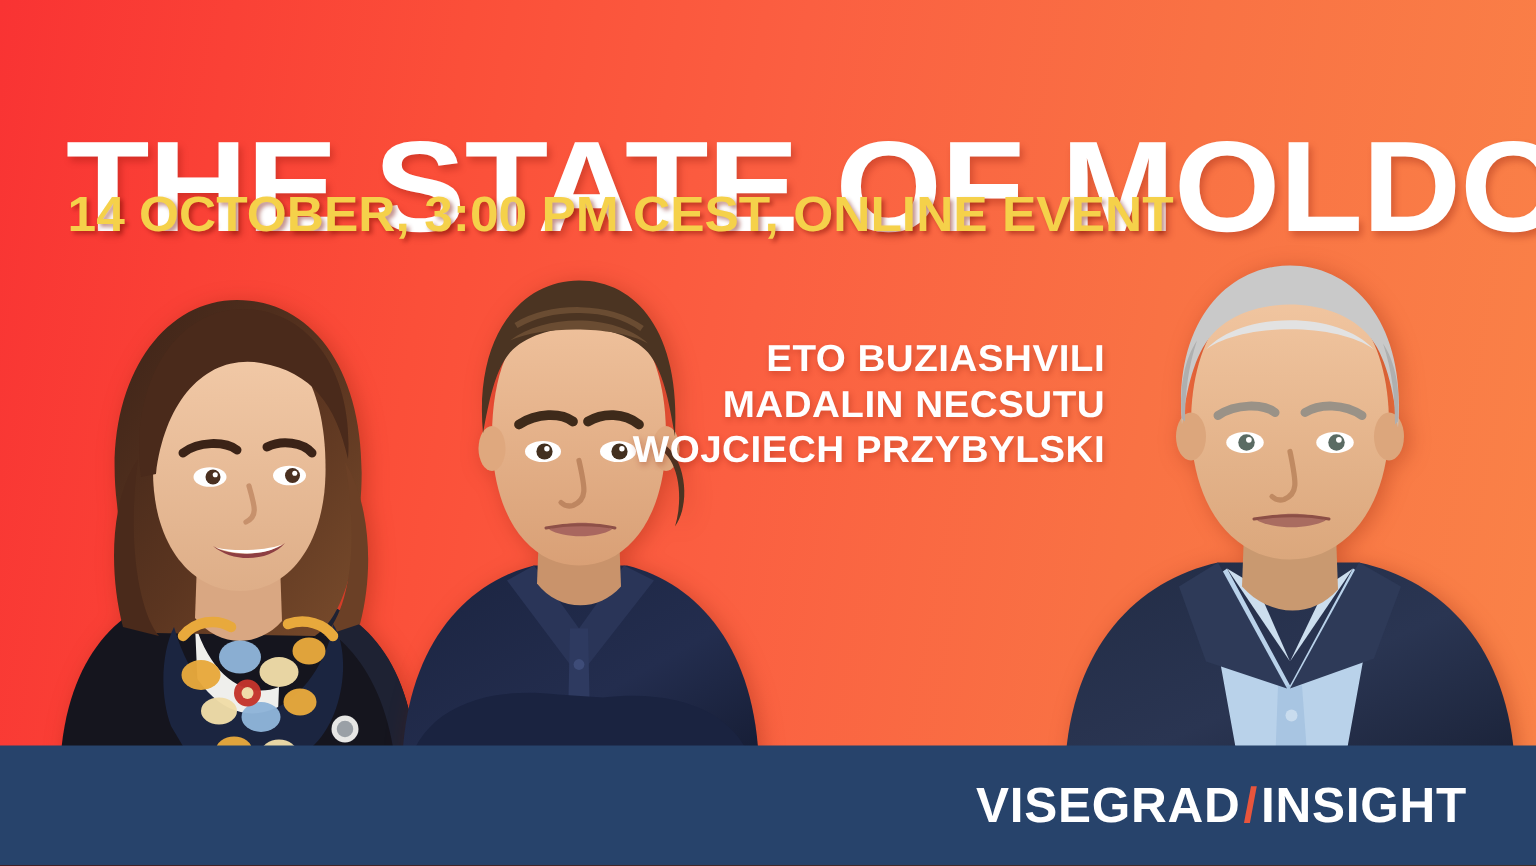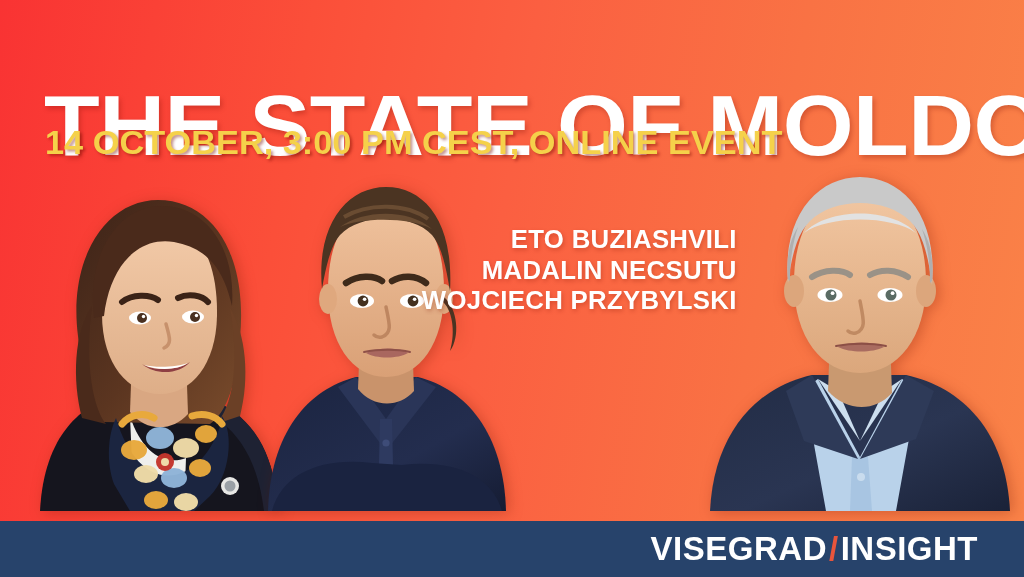--- a/index.html
+++ b/index.html
@@ -63,21 +63,21 @@
   .portrait{position:absolute;bottom:66px;}
   #p-left{left:34px;width:248px;height:345px;z-index:3;}
   #p-center{left:252px;width:268px;height:360px;z-index:4;}
   #p-right{left:700px;width:320px;height:370px;z-index:2;}
   .portrait svg{display:block;width:100%;height:100%;
     filter:drop-shadow(3px 2px 7px rgba(120,20,0,0.30));}
 
   
   .footer{
     position:absolute;left:0;bottom:0;
-    width:1024px;height:56px;
+    width:1024px;height:80px;
     background:#27436B;
     z-index:10;
   }
   .logo{
     position:absolute;right:46px;top:50%;
     transform:translateY(-50%);
     font-family:"Liberation Sans",sans-serif;
     font-weight:700;
     font-size:33px;
     letter-spacing:0.5px;

